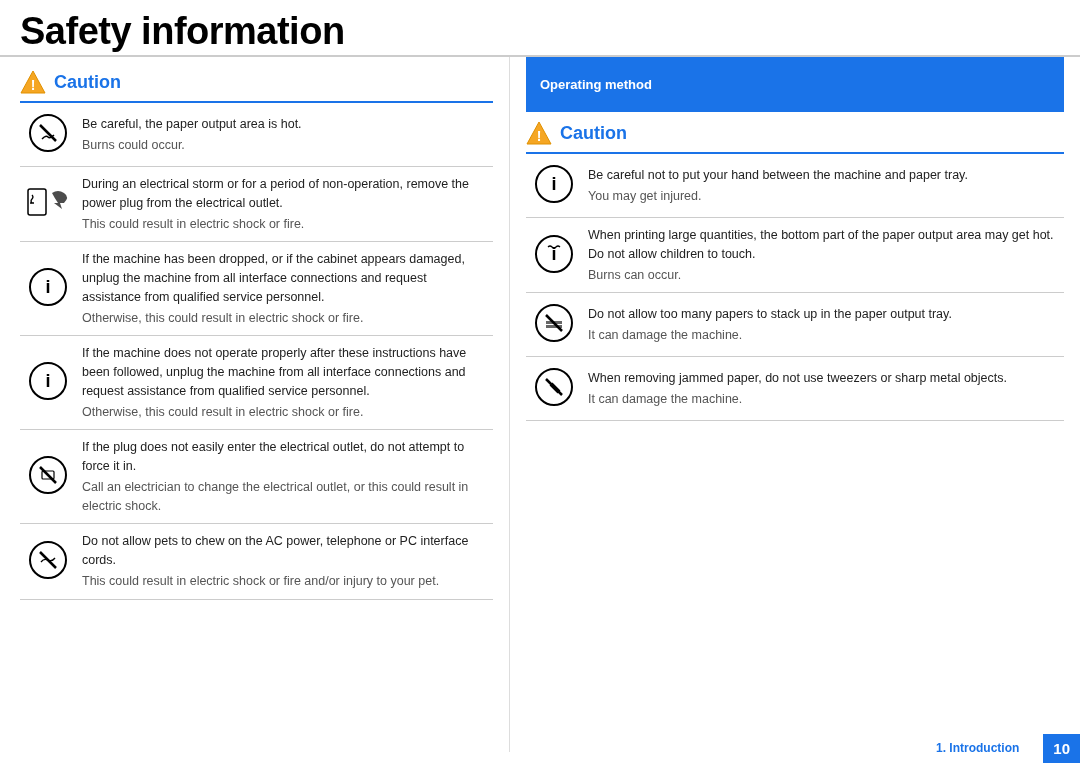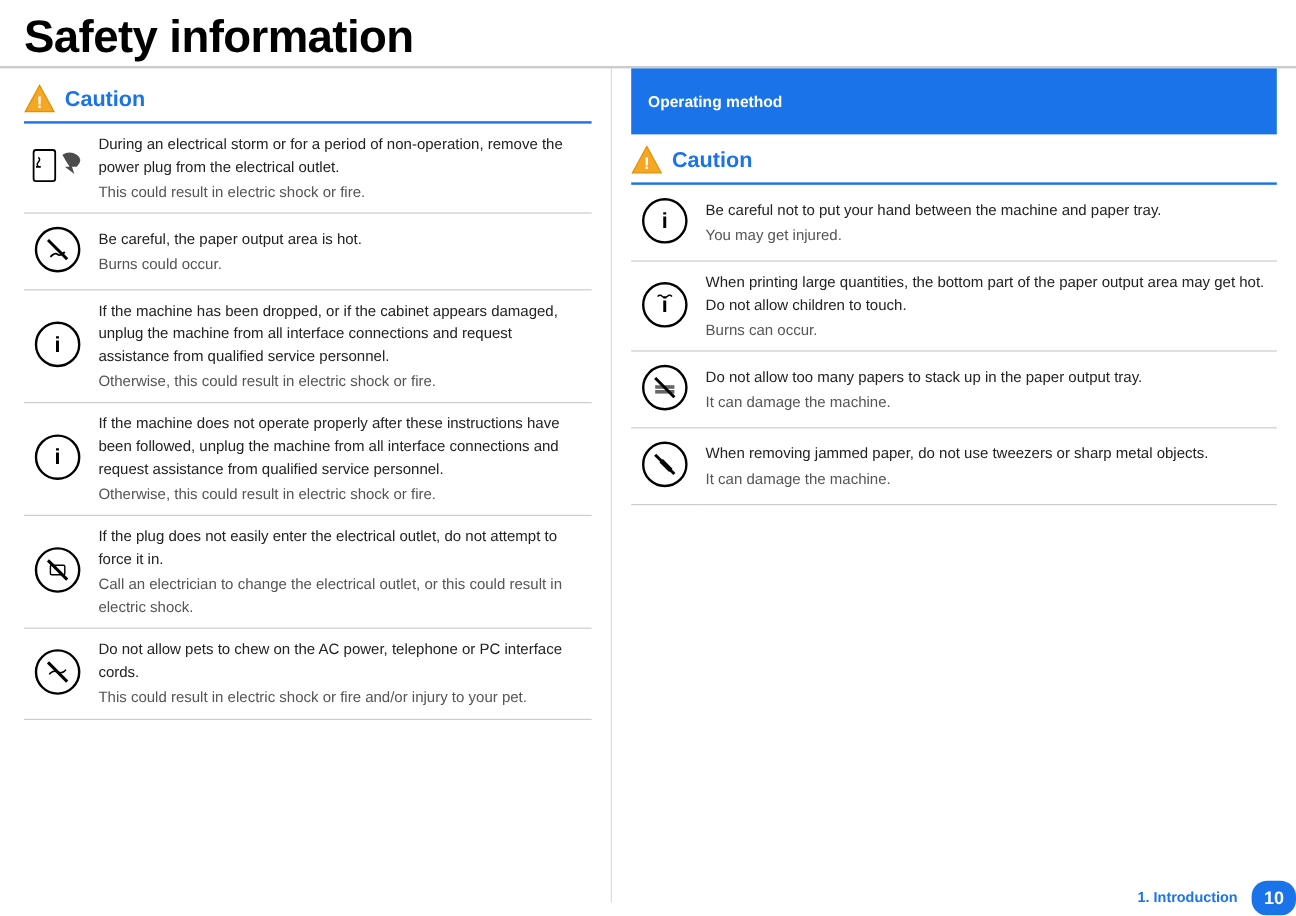--- a/index.html
+++ b/index.html
@@ -113,37 +113,36 @@
       height: 44px;
     }
 
     
     .page-footer {
       position: absolute;
       bottom: 0;
       right: 0;
       display: flex;
       align-items: center;
-      gap: 4px;
+      gap: 16px;
     }
     .footer-text {
       font-size: 12px;
       font-weight: 700;
       color: #1a73e8;
       padding: 8px 8px 8px 0;
     }
     .footer-page-num {
       background: #1a73e8;
       color: #fff;
       font-size: 15px;
       font-weight: 700;
       padding: 6px 10px;
       min-width: 32px;
       text-align: center;
-      border-radius: 13px;
     }
   </style>
 </head>
 <body>
 
 <div class="page-header">
   <h1 class="page-title">Safety information</h1>
 </div>
 
 <div class="main-content">
@@ -158,43 +157,43 @@
       <span class="caution-label">Caution</span>
     </div>
     <hr class="blue-divider">
 
     <table class="safety-items">
 
       <tbody>
           <tr>
         <td class="icon-cell">
           <svg class="icon-svg" viewBox="0 0 44 44">
+            <circle cx="22" cy="22" r="18" fill="none" stroke="#000" stroke-width="2"></circle>
+            <line x1="14" y1="14" x2="30" y2="30" stroke="#000" stroke-width="2.5"></line>
+            <path d="M16 28 Q20 24 22 26 Q24 28 28 24" fill="none" stroke="#000" stroke-width="1.5"></path>
+          </svg>
+        </td>
+        <td class="text-cell">
+          <div>Be careful, the paper output area is hot.</div>
+          <div class="line2">Burns could occur.</div>
+        </td>
+      </tr>
+
+      <tr>
+        <td class="icon-cell">
+          <svg class="icon-svg" viewBox="0 0 44 44">
             <rect x="2" y="8" width="18" height="26" rx="2" fill="none" stroke="#000" stroke-width="1.5"></rect>
             <line x1="8" y1="22" x2="4" y2="22" stroke="#000" stroke-width="1.5"></line>
             <path d="M26 12 Q32 8 38 12 Q44 16 38 22 L34 22 L36 28 L28 22 L32 22 Q28 16 26 12Z" fill="#000" opacity="0.7"></path>
             <path d="M6 14 Q8 16 6 18 Q4 20 6 22" fill="none" stroke="#000" stroke-width="1.2"></path>
           </svg>
         </td>
         <td class="text-cell">
           <div>During an electrical storm or for a period of non-operation, remove the power plug from the electrical outlet.</div>
           <div class="line2">This could result in electric shock or fire.</div>
-        </td>
-      </tr>
-
-      <tr>
-        <td class="icon-cell">
-          <svg class="icon-svg" viewBox="0 0 44 44">
-            <circle cx="22" cy="22" r="18" fill="none" stroke="#000" stroke-width="2"></circle>
-            <line x1="14" y1="14" x2="30" y2="30" stroke="#000" stroke-width="2.5"></line>
-            <path d="M16 28 Q20 24 22 26 Q24 28 28 24" fill="none" stroke="#000" stroke-width="1.5"></path>
-          </svg>
-        </td>
-        <td class="text-cell">
-          <div>Be careful, the paper output area is hot.</div>
-          <div class="line2">Burns could occur.</div>
         </td>
       </tr>
 
       <tr>
         <td class="icon-cell">
           <svg class="icon-svg" viewBox="0 0 44 44">
             <circle cx="22" cy="22" r="18" fill="none" stroke="#000" stroke-width="2"></circle>
             <text x="22" y="28" text-anchor="middle" font-size="18" font-weight="bold" fill="#000">i</text>
           </svg>
         </td>

